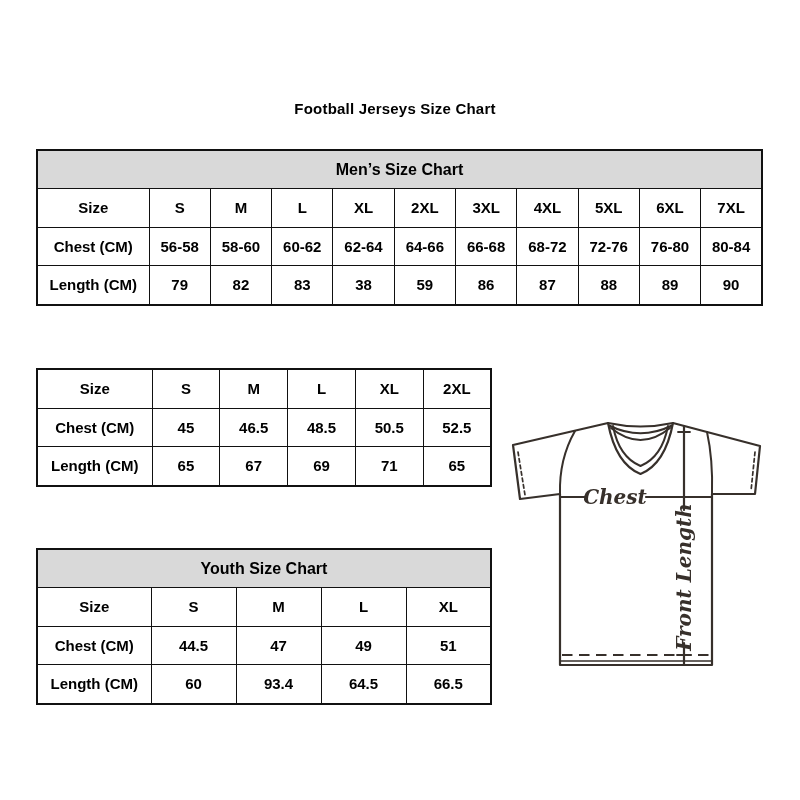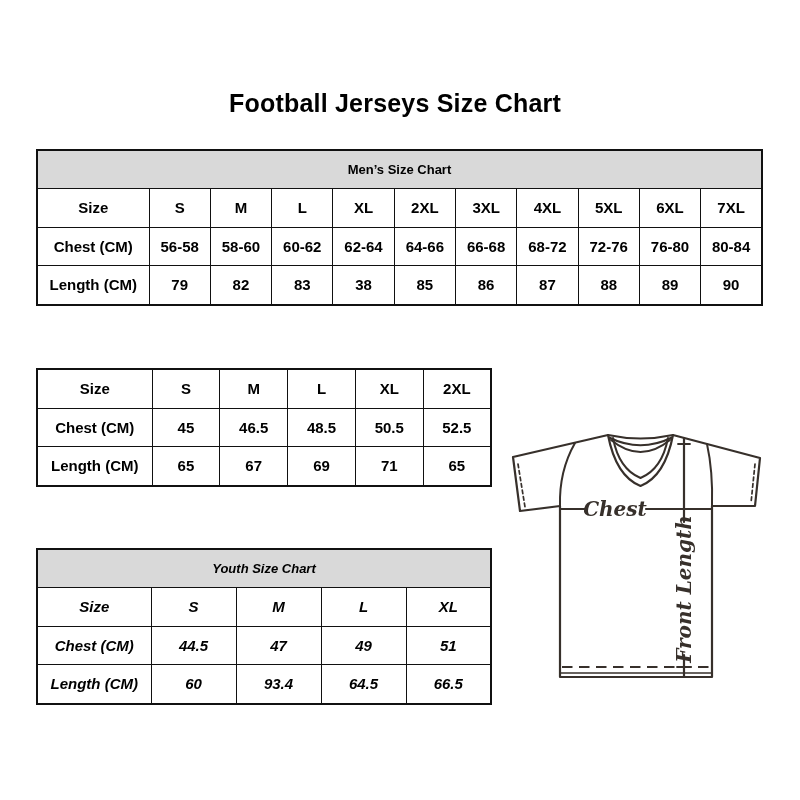--- a/index.html
+++ b/index.html
@@ -2,42 +2,42 @@
 <html style="--band: #d9d9d9; --border: #111111; --sketch: #37302b; --text: #000000;"><head>
 <meta charset="utf-8">
 <style>
   html,body{margin:0;padding:0;background:#ffffff;}
   .canvas{
     position:relative;width:800px;height:800px;background:#ffffff;
     font-family:"Liberation Sans",sans-serif;color:var(--text,#000);
     overflow:hidden;
   }
   .page-title{
-    position:absolute;left:0;top:89px;width:790px;text-align:center;
-    font-size:25px;font-weight:bold;letter-spacing:.2px;
+    position:absolute;left:0;top:100px;width:790px;text-align:center;
+    font-size:15px;font-weight:bold;letter-spacing:.2px;
   }
   .size-table{position:absolute;}
   .size-table table{
     border-collapse:collapse;table-layout:fixed;width:100%;
     border:2px solid var(--border,#111);
   }
   .size-table td{
     border:1.5px solid var(--border,#111);
     height:37.6px;padding:0;
     text-align:center;vertical-align:middle;
     font-weight:bold;font-size:15px;white-space:nowrap;overflow:hidden;
   }
   .size-table td.band{
     background:var(--band,#d9d9d9);
-    font-size:13px;height:37px;
+    font-size:16px;height:37px;
   }
   .tbl-mens{left:36px;top:149px;width:727px;}
   .tbl-womens{left:36px;top:368px;width:456px;}
-  .tbl-youth{left:36px;top:548px;width:456px;font-style:italic;}
-  .jersey{position:absolute;left:505px;top:419px;width:262px;height:260px;}
+  .tbl-youth{left:36px;top:548px;width:456px;}
+  .jersey{position:absolute;left:505px;top:407px;width:262px;height:260px;}
   .jersey svg{display:block;width:262px;height:260px;}
   .jersey text{
     font-family:"DejaVu Serif","Liberation Serif",serif;
     font-style:italic;font-weight:bold;font-size:20px;
     fill:var(--sketch,#37302b);stroke:none;
   }
 </style>
 </head>
 <body>
 
@@ -89,21 +89,21 @@
             <td>72-76</td>
             <td>76-80</td>
             <td>80-84</td>
           </tr>
           <tr>
             <td>Length (CM)</td>
             <td>79</td>
             <td>82</td>
             <td>83</td>
             <td>38</td>
-            <td>85</td>
+            <td>59</td>
             <td>86</td>
             <td>87</td>
             <td>88</td>
             <td>89</td>
             <td>90</td>
           </tr>
         </tbody>
       </table>
   </div>
 

